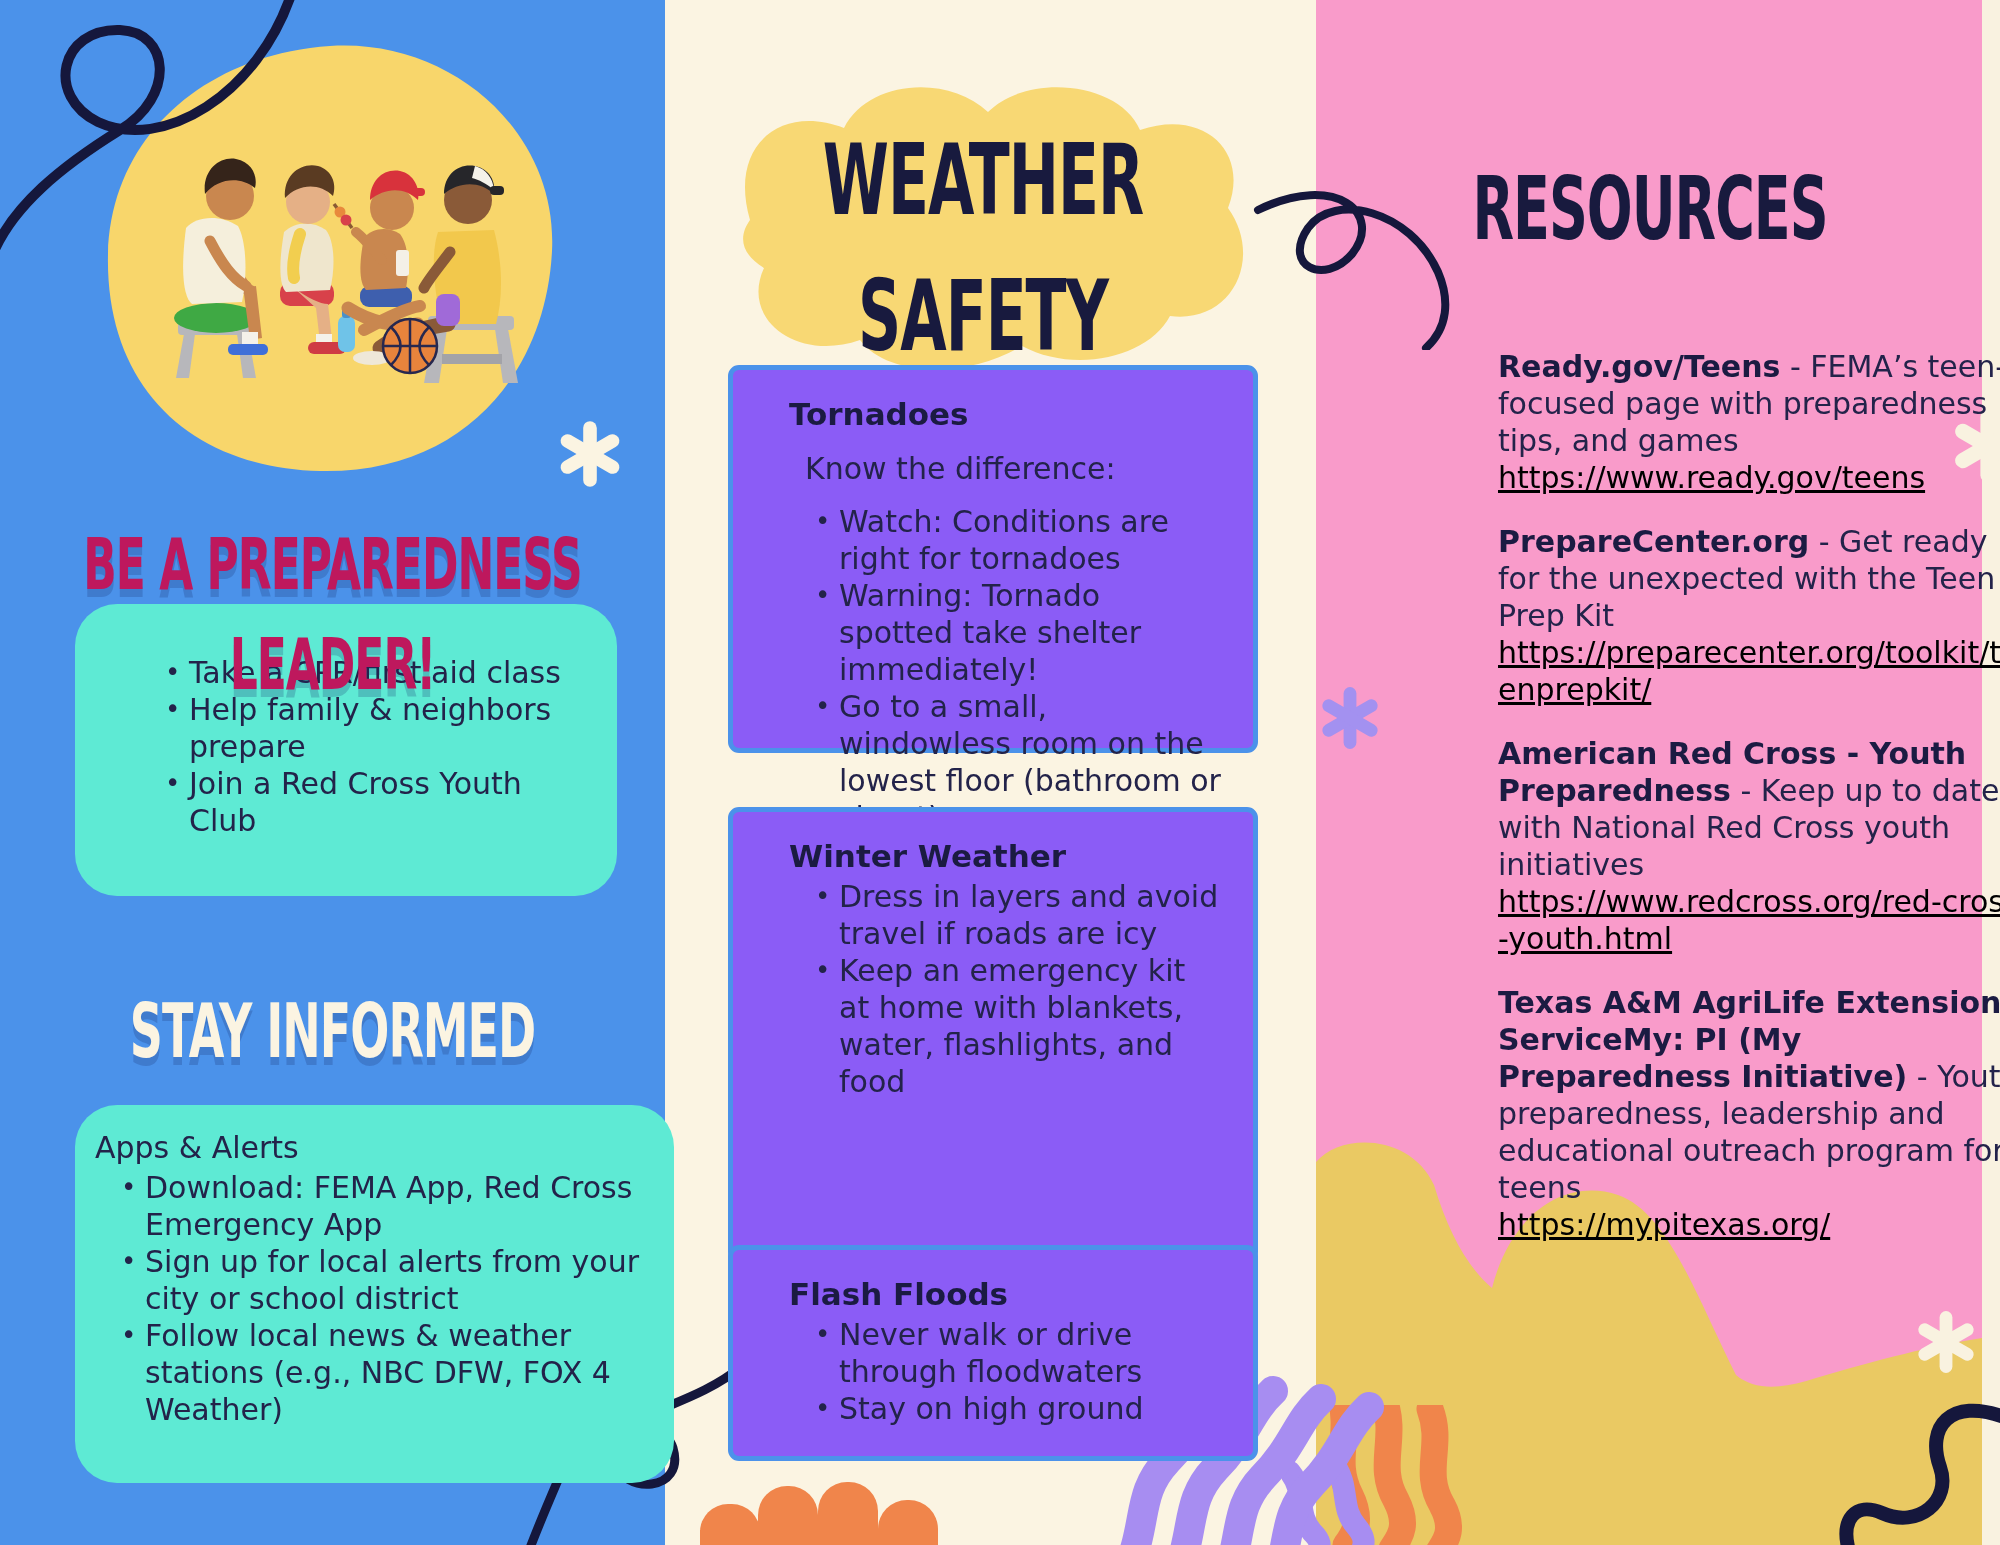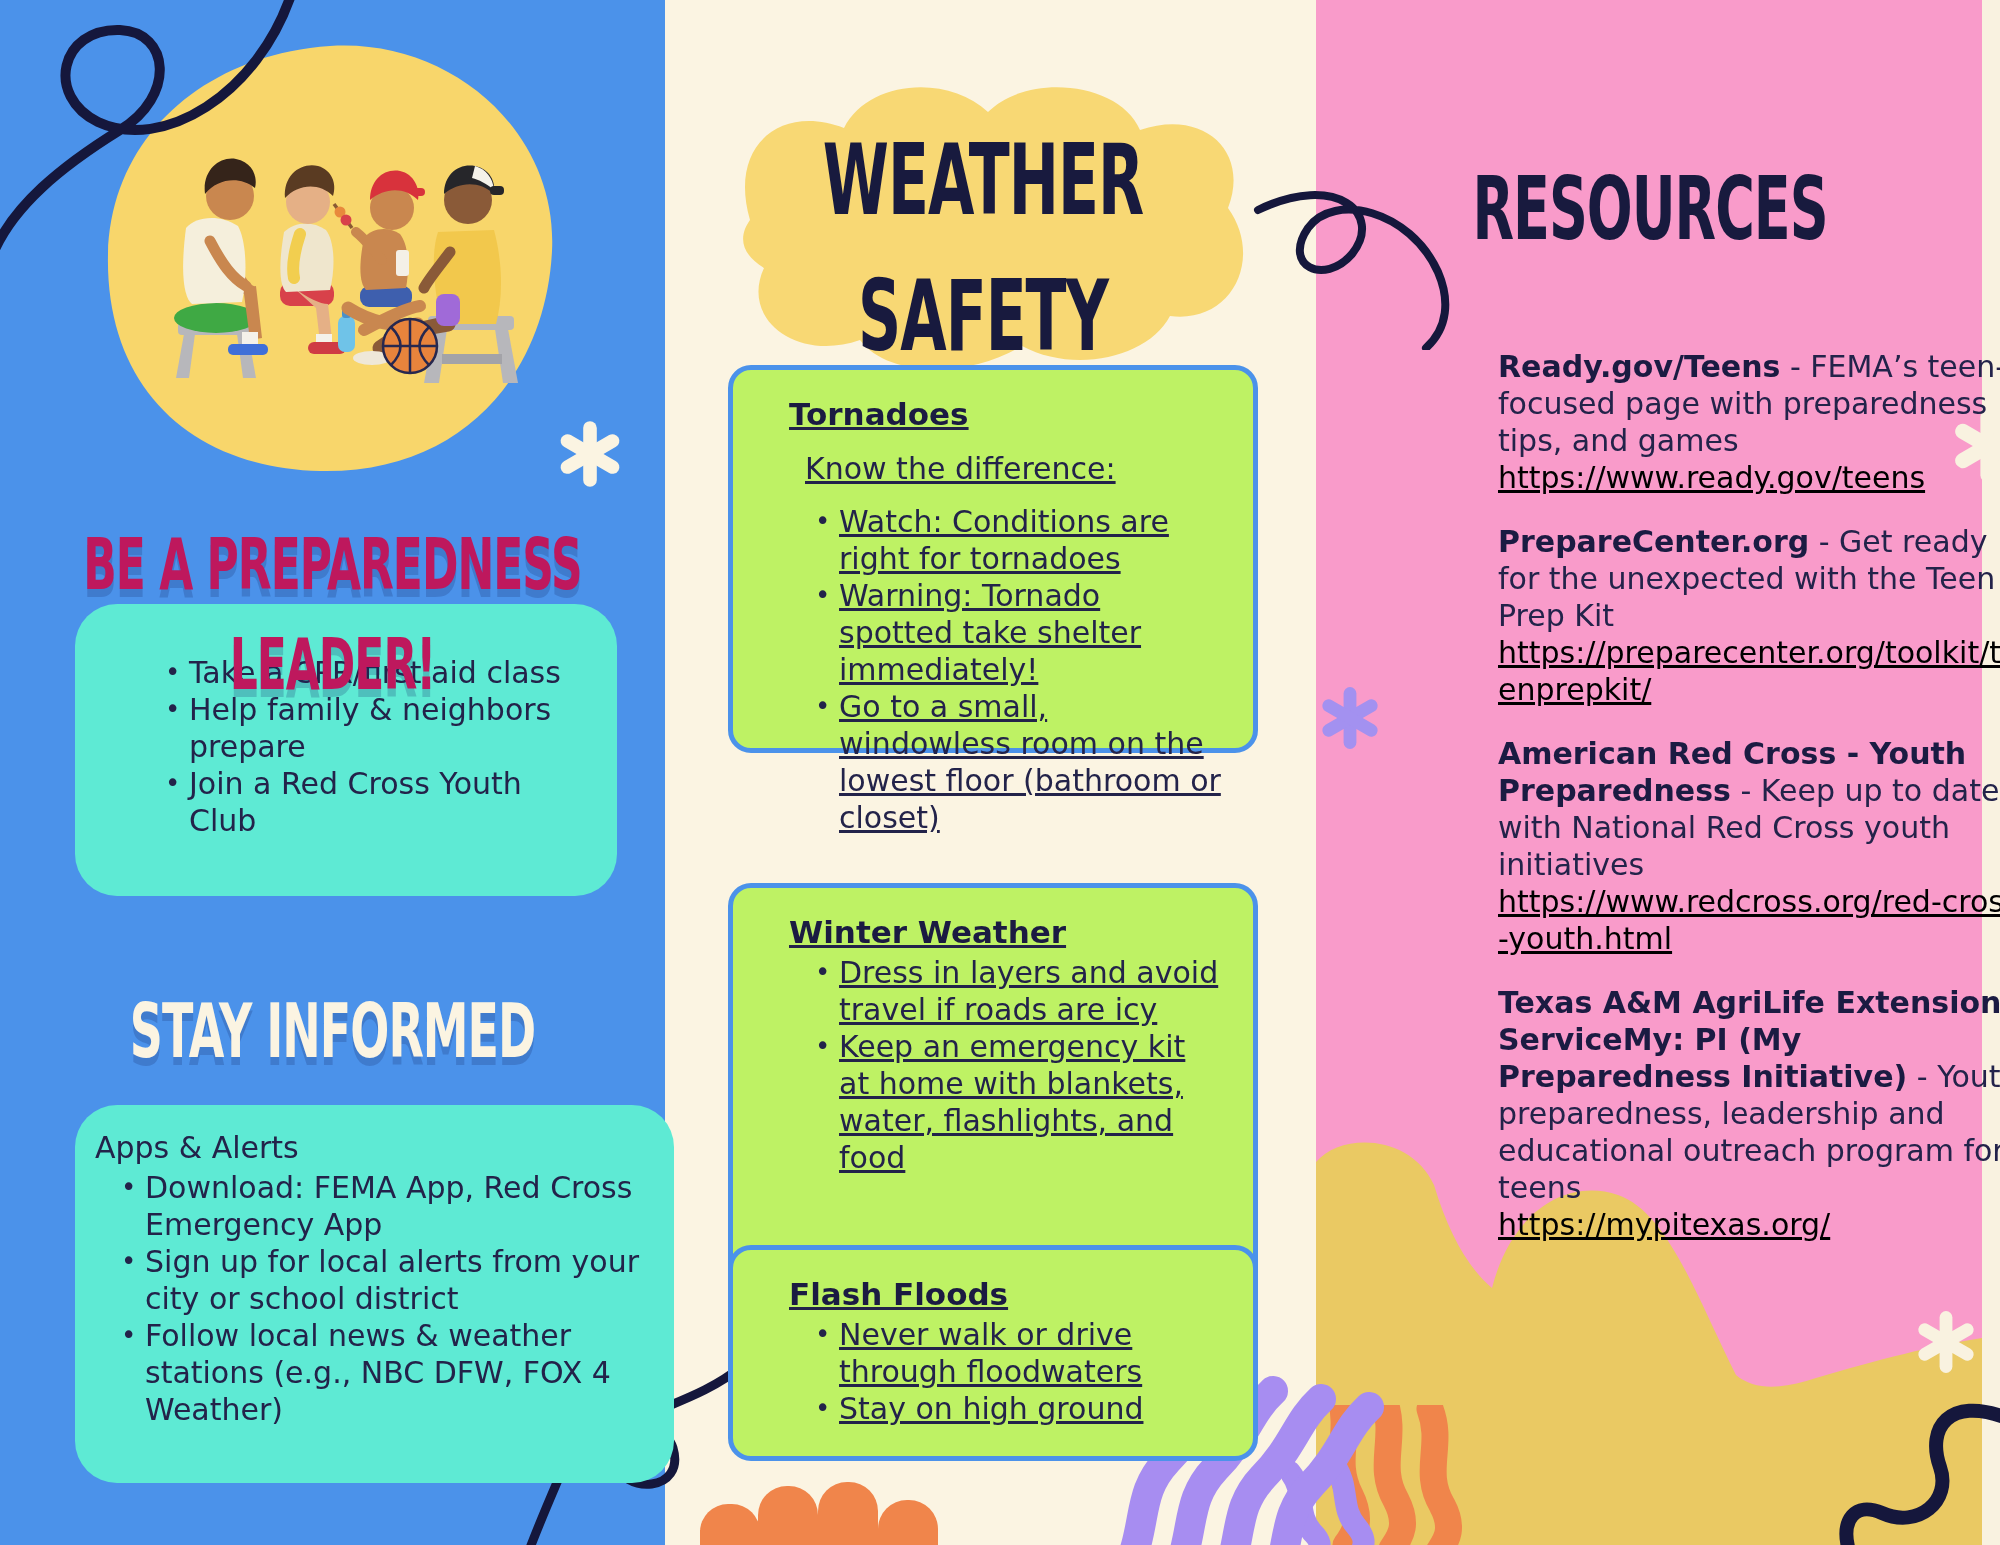--- a/index.html
+++ b/index.html
@@ -20,24 +20,24 @@
       color:#fbf4e2;text-shadow:0 5px 0 rgba(22,42,104,0.22);z-index:5;}
   #weather-title{left:700px;top:112px;width:566px;font-size:60px;line-height:84px;
       color:#181a3e;z-index:5;}
   #resources-title{left:1330px;top:152px;width:640px;font-size:54px;line-height:72px;
       color:#181a3e;z-index:5;}
   
   .blue-card{background:#5eead4;border-radius:42px;z-index:4;}
   #card-leader{left:75px;top:604px;width:542px;height:292px;}
   #card-informed{left:75px;top:1105px;width:599px;height:378px;}
   
-  .mid-card{background:#bef264;border:5px solid #4b92ea;border-radius:23px;
-      box-sizing:border-box;z-index:4;padding:24px 30px 0 56px;text-decoration:underline;}
+  .mid-card{background:#8b5cf6;border:5px solid #4b92ea;border-radius:11px;
+      box-sizing:border-box;z-index:4;padding:24px 30px 0 56px;}
   #card-tornado{left:728px;top:365px;width:530px;height:388px;}
-  #card-winter{left:728px;top:883px;width:530px;height:456px;}
+  #card-winter{left:728px;top:807px;width:530px;height:456px;}
   #card-flood{left:728px;top:1245px;width:530px;height:216px;}
   .card-title{font-weight:bold;font-size:31px;line-height:40px;color:#1b1b42;}
   .card-intro{font-size:30px;line-height:37px;margin:16px;color:#23234a;}
   ul.blist{list-style:none;margin:2px 0 0 0;padding:0 0 0 28px;}
   ul.blist li{position:relative;font-size:30px;line-height:37px;padding-left:22px;
       color:#23234a;}
   ul.blist li::before{content:"•";position:absolute;left:-2px;top:0;font-size:26px;}
   #card-leader .inner{padding:48px 40px 0 64px;}
   #card-informed .inner{padding:24px 26px 0 20px;}
   .card-plainhead{font-size:30px;line-height:38px;color:#23234a;}

